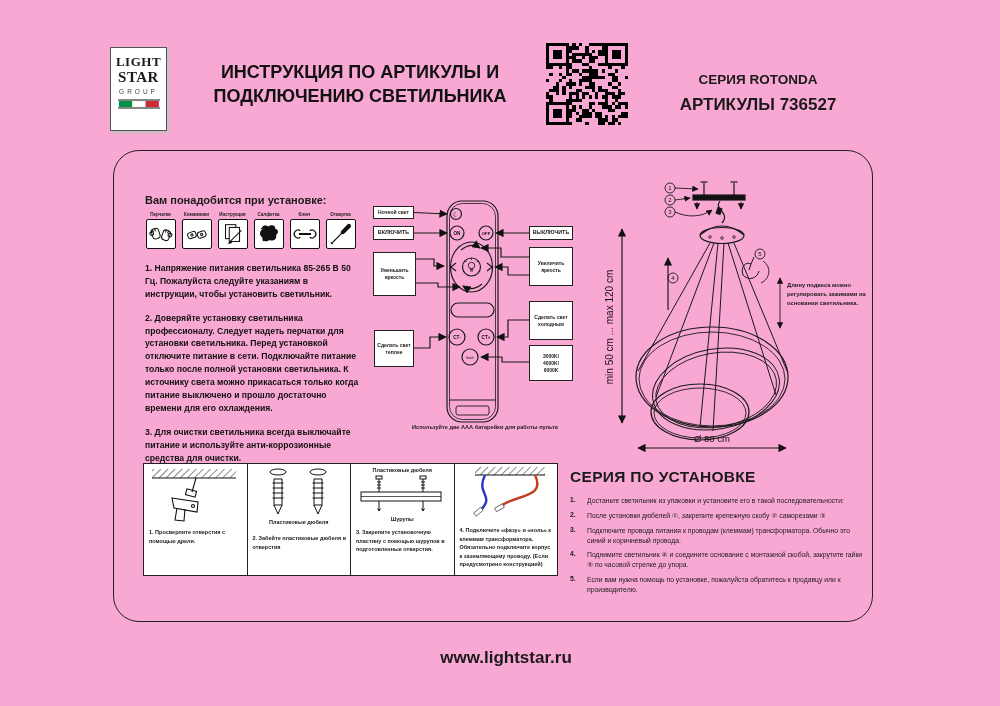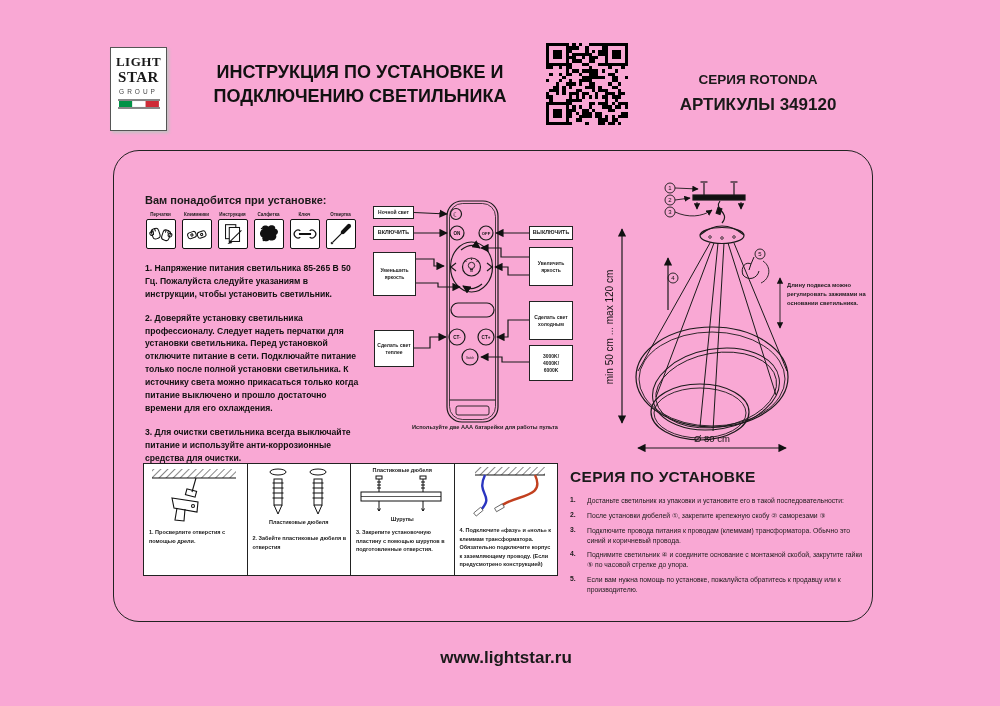--- a/index.html
+++ b/index.html
@@ -86,21 +86,21 @@
     <div class="logo-l3">GROUP</div>
     <svg width="42" height="10" style="margin-top:2px">
       <rect x="1" y="2" width="13.3" height="6" fill="#009246"></rect>
       <rect x="14.3" y="2" width="13.3" height="6" stroke="#ccc" stroke-width="0.3" fill="#ffffff"></rect>
       <rect x="27.6" y="2" width="13.3" height="6" fill="#ce2b37"></rect>
       <line x1="0" y1="1" x2="42" y2="1" stroke="#111" stroke-width="1.2"></line>
       <line x1="0" y1="9" x2="42" y2="9" stroke="#111" stroke-width="1.2"></line>
     </svg>
   </div>
 
-  <div class="abs title">ИНСТРУКЦИЯ ПО УСТАНОВКЕ И
+  <div class="abs title">ИНСТРУКЦИЯ ПО АРТИКУЛЫ И
 ПОДКЛЮЧЕНИЮ СВЕТИЛЬНИКА</div>
 
   <div class="abs qr" id="qr"><svg viewBox="0 0 25 25" width="82" height="82" shape-rendering="crispEdges" fill="#000">
         <rect x="0" y="0" width="1" height="1"></rect>
         <rect x="1" y="0" width="1" height="1"></rect>
         <rect x="2" y="0" width="1" height="1"></rect>
         <rect x="3" y="0" width="1" height="1"></rect>
         <rect x="4" y="0" width="1" height="1"></rect>
         <rect x="5" y="0" width="1" height="1"></rect>
         <rect x="6" y="0" width="1" height="1"></rect>
@@ -407,21 +407,21 @@
         <rect x="12" y="24" width="1" height="1"></rect>
         <rect x="16" y="24" width="1" height="1"></rect>
         <rect x="17" y="24" width="1" height="1"></rect>
         <rect x="19" y="24" width="1" height="1"></rect>
         <rect x="20" y="24" width="1" height="1"></rect>
         <rect x="22" y="24" width="1" height="1"></rect>
       </svg></div>
 
   <div class="abs series-wrap">
     <div class="series">СЕРИЯ ROTONDA</div>
-    <div class="articles">АРТИКУЛЫ 349120</div>
+    <div class="articles">АРТИКУЛЫ 736527</div>
   </div>
 
   <div class="abs main-panel"></div>
 
   <div class="abs tools-heading">Вам понадобится при установке:</div>
   <div class="abs tools-row">
     <div class="tool">
       <div class="tool-label">Перчатки</div>
       <svg class="tool-ico" viewBox="0 0 30 30">
         <g fill="none" stroke="#111" stroke-width="1.1">

